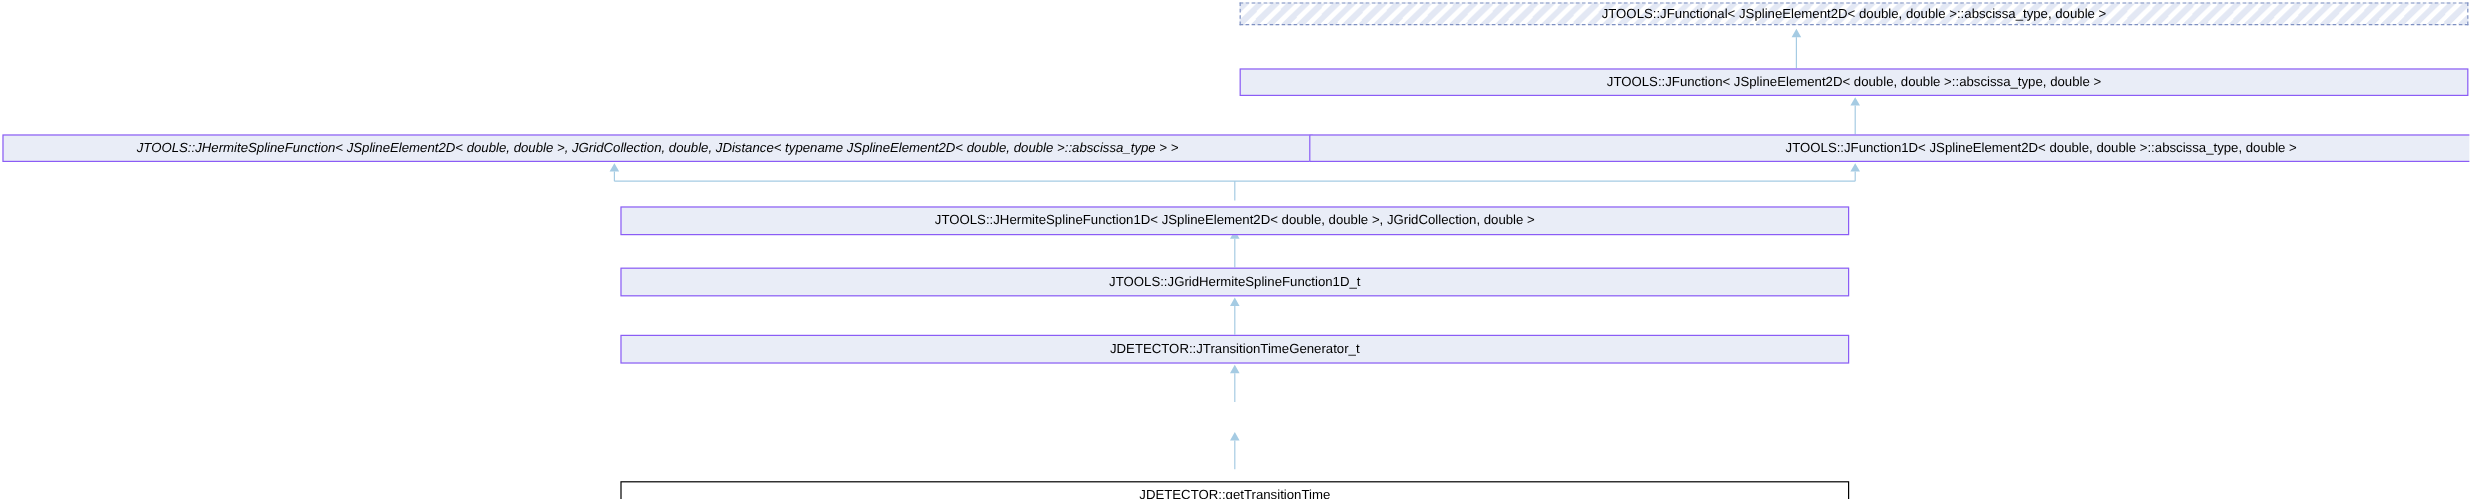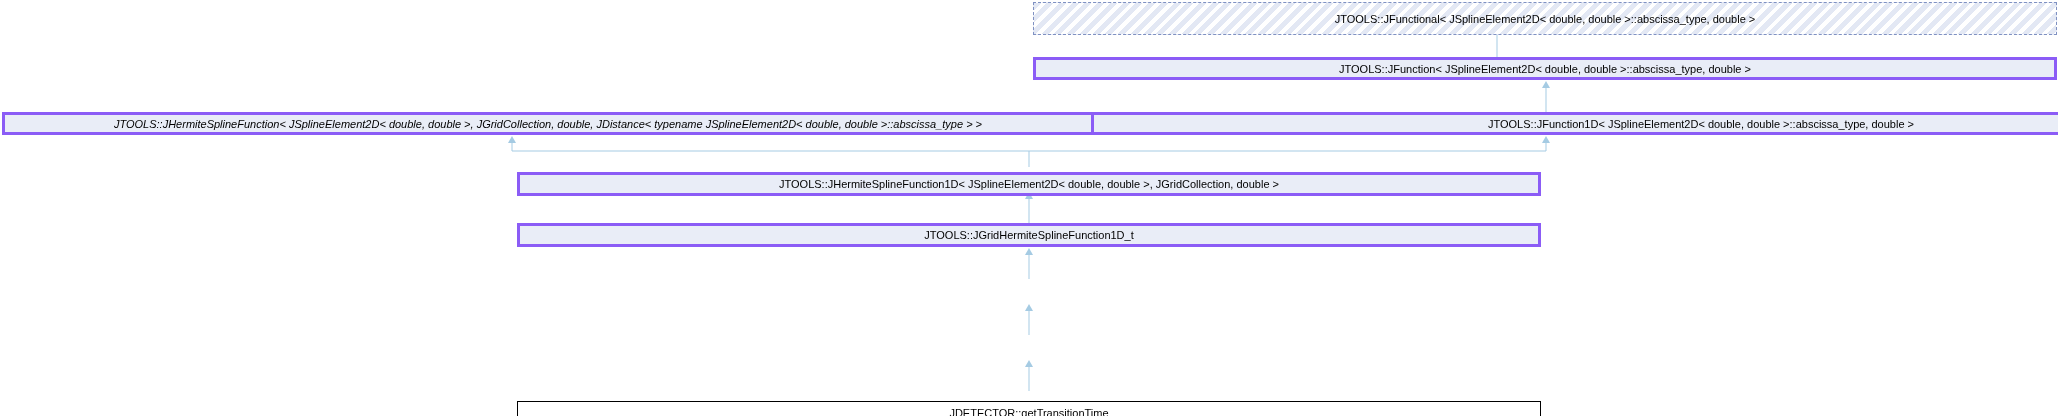--- a/index.html
+++ b/index.html
@@ -31,34 +31,34 @@
     display: flex;
     align-items: center;
     justify-content: center;
     text-align: center;
     white-space: nowrap;
     overflow: hidden;
     cursor: pointer;
   }
   .node.solid {
     background: #E9EDF7;
-    border: 3px solid #8b5cf6;
+    border: 1px solid #8b5cf6;
   }
   .node.hatched {
     background: repeating-linear-gradient(135deg, #E3E8F4 0px, #E3E8F4 5px, #ffffff 5px, #ffffff 9px);
     border: 1px dashed #7F91C2;
     cursor: default;
   }
   .node.current {
     background: #ffffff;
     border: 1.5px solid #000000;
     cursor: default;
   }
   
-  .n-jfunctional            { left: 1033px; top: 2px;   width: 1024px; height: 33px; }
+  .n-jfunctional            { left: 1033px; top: 2px;   width: 1024px; height: 19px; }
   .n-jfunction              { left: 1033px; top: 57px;  width: 1024px; height: 23px; }
   .n-jhermitesplinefunction { left: 2px;    top: 112px; width: 1092px; height: 23px; font-style: italic; }
   .n-jfunction1d            { left: 1091px; top: 112px; width: 1220px; height: 23px; }
   .n-jhermitesplinefunction1d { left: 517px; top: 172px; width: 1024px; height: 24px; }
   .n-jgridhermite           { left: 517px; top: 223px; width: 1024px; height: 24px; }
   .n-jttg-t                 { left: 517px; top: 279px; width: 1024px; height: 24px; }
   .n-jttg                   { left: 517px; top: 335px; width: 1024px; height: 24px; }
   .n-gettransitiontime      { left: 517px; top: 391px; width: 1024px; height: 24px; margin-top: 10px; }
 </style>
 </head>
@@ -93,17 +93,18 @@
   <div class="node solid n-jfunction">JTOOLS::JFunction&lt; JSplineElement2D&lt; double, double &gt;::abscissa_type, double &gt;</div>
 
   <div class="node solid n-jhermitesplinefunction">JTOOLS::JHermiteSplineFunction&lt; JSplineElement2D&lt; double, double &gt;, JGridCollection, double, JDistance&lt; typename JSplineElement2D&lt; double, double &gt;::abscissa_type &gt; &gt;</div>
 
   <div class="node solid n-jfunction1d">JTOOLS::JFunction1D&lt; JSplineElement2D&lt; double, double &gt;::abscissa_type, double &gt;</div>
 
   <div class="node solid n-jhermitesplinefunction1d">JTOOLS::JHermiteSplineFunction1D&lt; JSplineElement2D&lt; double, double &gt;, JGridCollection, double &gt;</div>
 
   <div class="node solid n-jgridhermite">JTOOLS::JGridHermiteSplineFunction1D_t</div>
 
+  <div class="node solid n-jttg-t">JDETECTOR::JTransitionTimeGenerator_t</div>
 
 
   <div class="node current n-gettransitiontime">JDETECTOR::getTransitionTime</div>
 
 </div>
 
 </body></html>

